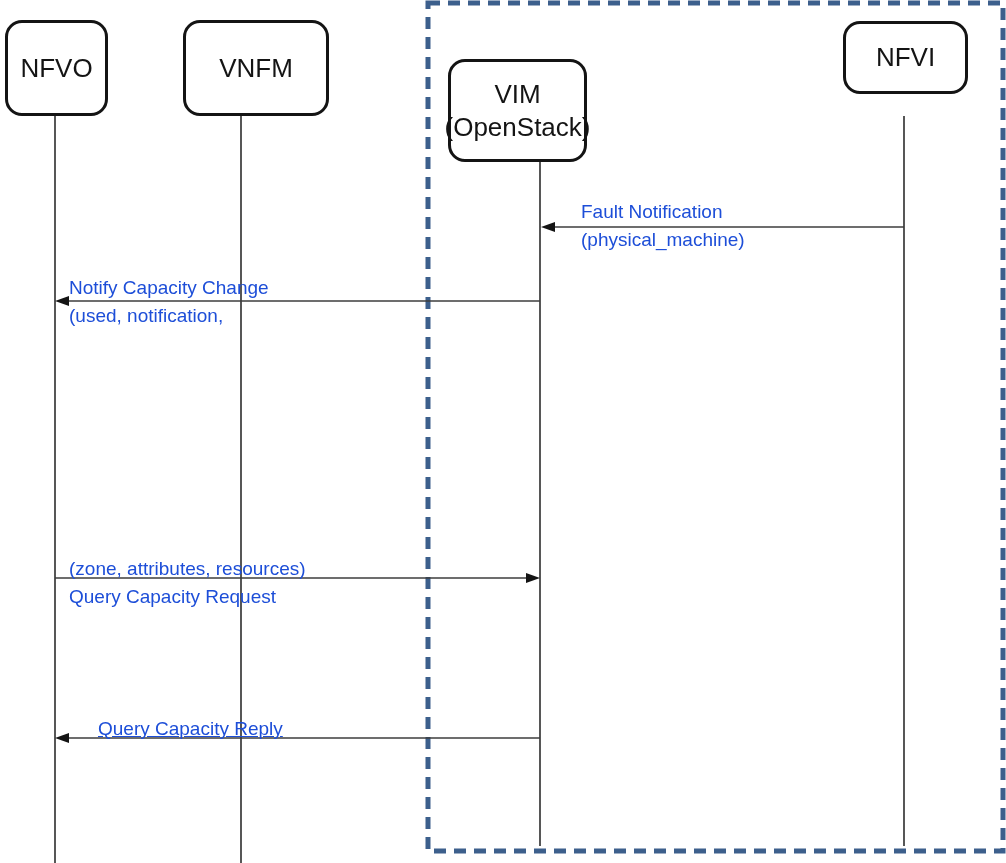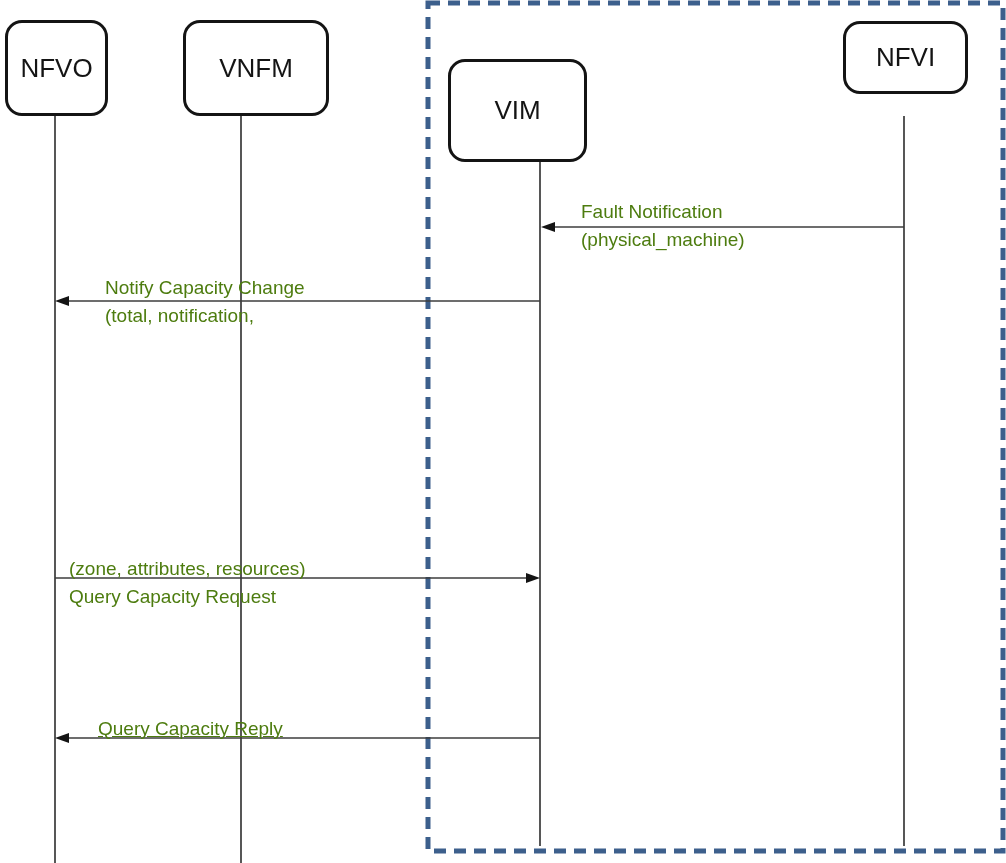--- a/index.html
+++ b/index.html
@@ -51,21 +51,21 @@
     text-align: center;
     font-size: 26px;
     line-height: 33px;
     color: #141414;
     z-index: 2;
   }
   .msg-label {
     position: absolute;
     font-size: 19px;
     line-height: 28px;
-    color: #4d7c0f;
+    color: #1d4ed8;
     white-space: nowrap;
     z-index: 1;
   }
 </style>
 </head>
 <body>
 
 <div class="canvas">
 
   <svg class="layer" width="1006" height="863" viewBox="0 0 1006 863">
@@ -102,35 +102,36 @@
     <div>NFVO</div>
   </div>
 
   <div class="actor" style="left:183px; top:20px; width:146px; height:96px;">
     <div>VNFM</div>
   </div>
 
   <div class="actor" style="left:448px; top:15px; width:139px; height:103px;margin-top:44px;">
     <div>
       <div>VIM</div>
+      <div>(OpenStack)</div>
     </div>
   </div>
 
   <div class="actor" style="left:843px; top:21px; width:125px; height:73px;">
     <div>NFVI</div>
   </div>
 
   <div class="msg-label" style="left:581px; top:198px;">
     <div>Fault Notification</div>
     <div>(physical_machine)</div>
   </div>
 
-  <div class="msg-label" style="left:69px; top:274px;margin-left:36px;">
+  <div class="msg-label" style="left:69px; top:274px;">
     <div>Notify Capacity Change</div>
-    <div>(total, notification,</div>
+    <div>(used, notification,</div>
   </div>
 
   <div class="msg-label" style="left:69px; top:555px;">
     <div>(zone, attributes, resources)</div>
     <div>Query Capacity Request</div>
   </div>
 
   <div class="msg-label" style="left:93px; top:715px;text-decoration:underline;">
     <div style="padding-left:5px;">Query Capacity Reply</div>
   </div>

